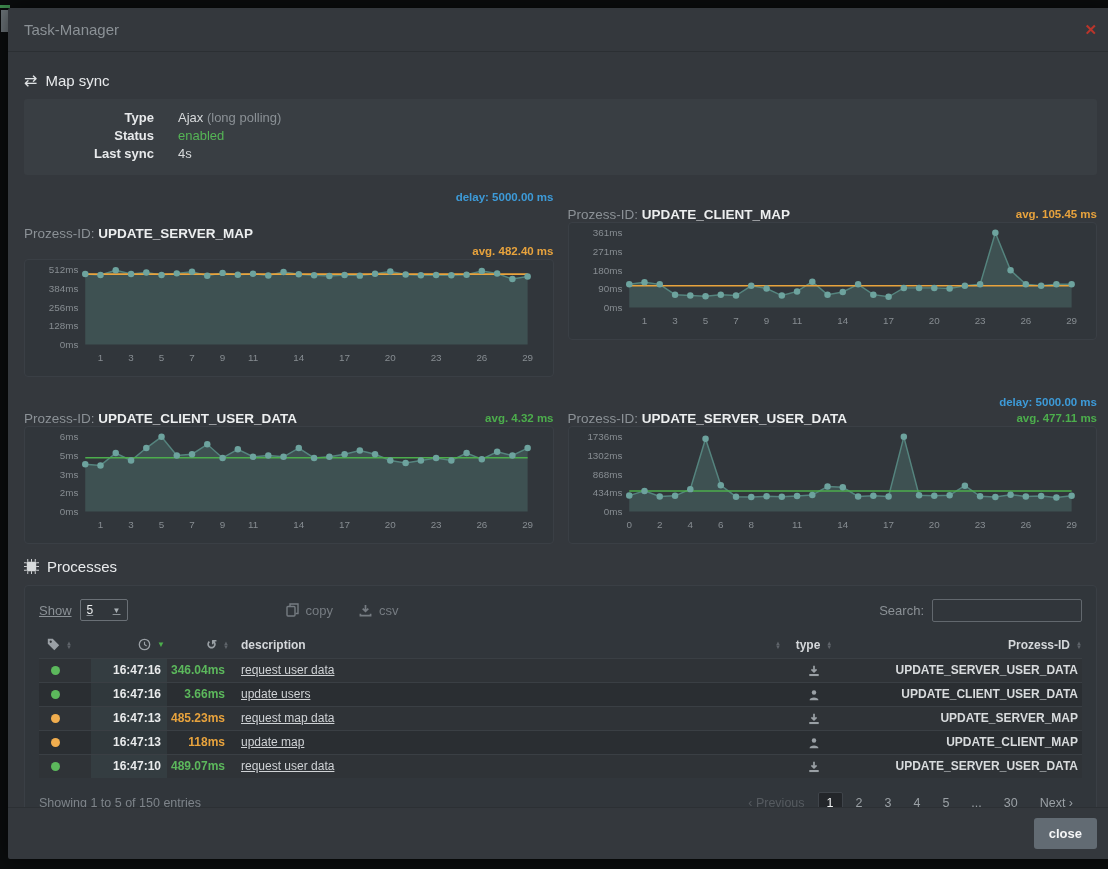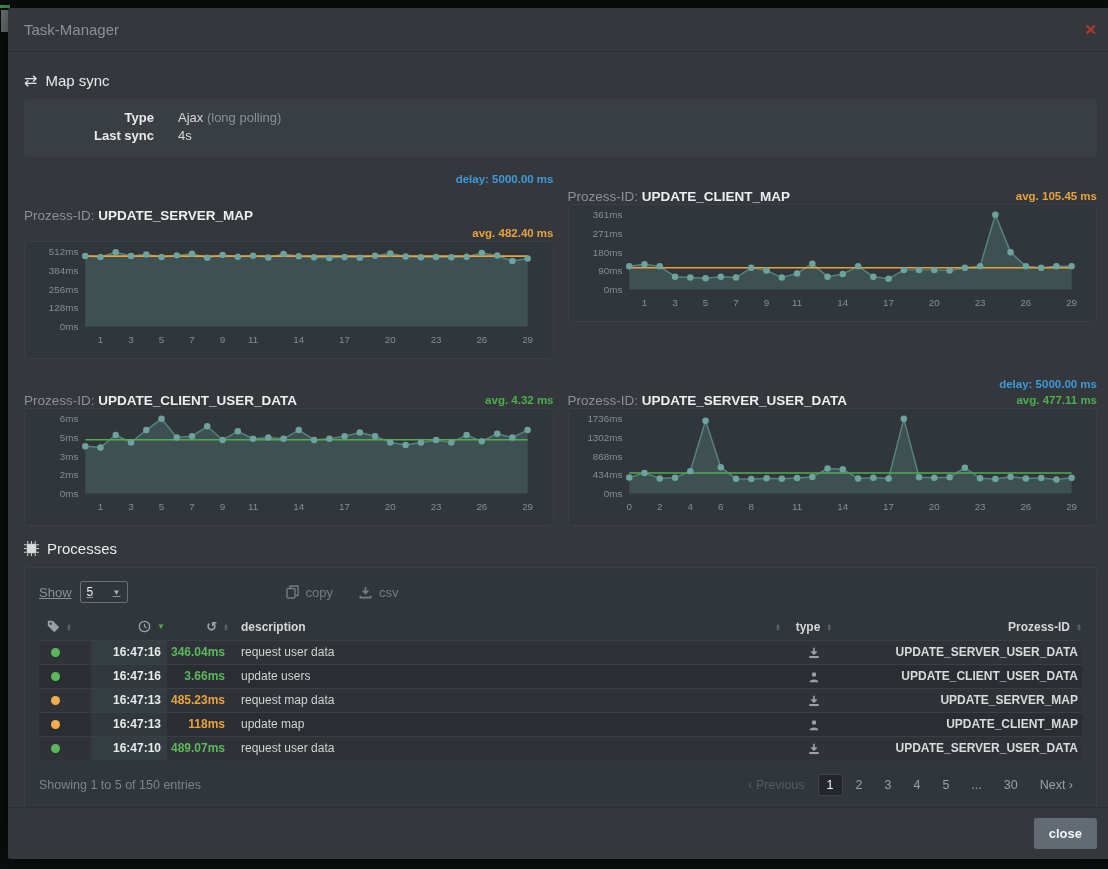--- a/index.html
+++ b/index.html
@@ -67,21 +67,21 @@
   .sort-active{ color:var(--avg-green); font-size:8px; }
   .hist-ico{ color:#9aa0a5; font-size:13px; font-weight:bold; }
   tbody tr{ height:24px; border-top:1px solid #3a3f44; }
   tbody tr:nth-child(odd){ background:#2f3337; }
   tbody tr:nth-child(even){ background:#2a2e32; }
   td{ vertical-align:middle; color:#cfd2d5; }
   td.t-time{ text-align:right; font-weight:bold; color:#e9ebec; background:rgba(110,165,165,0.09); padding-right:6px; }
   td.t-dur{ text-align:right; padding-right:6px; font-weight:bold; }
   td.t-dur.green{ color:var(--status-green); }
   td.t-dur.orange{ color:var(--avg-orange); }
-  td.t-desc{ padding-left:10px; }
+  td.t-desc{ padding-left:10px;text-decoration:underline; }
   td.t-type{ text-align:center; }
   td.t-pid{ text-align:right; font-weight:bold; color:#d8dbdd; padding-right:4px; }
   .dot{ width:9px; height:9px; border-radius:50%; margin-left:12px; }
   .dot.green{ background:var(--status-green); }
   .dot.orange{ background:var(--status-orange); }
   .table-footer{ display:flex; align-items:center; margin-top:12px; height:26px; }
   .tf-info{ color:#7e848a; font-size:12.5px; }
   .pagination{ margin-left:auto; display:flex; align-items:center; gap:4px; font-size:12.5px; }
   .page{ color:#9aa0a5; padding:4px 9px; cursor:pointer; border-radius:2px; }
   .page.prev{ color:#565b60; }
@@ -118,20 +118,24 @@
       <span class="ico">⇄</span>
       <span>Map sync</span>
     </div>
     <div class="info-panel">
       <div class="info-row">
         <span class="info-label">Type</span>
         <span class="info-value">
           <span>Ajax</span>
           <span class="info-note">(long polling)</span>
         </span>
+      </div>
+      <div class="info-row">
+        <span class="info-label">Status</span>
+        <span class="info-value v-green">enabled</span>
       </div>
       <div class="info-row">
         <span class="info-label">Last sync</span>
         <span class="info-value">4s</span>
       </div>
     </div>
 
     <div class="charts">
       <div>
         <div class="chart-head">
@@ -425,20 +429,24 @@
             </svg>
             <span>copy</span>
           </div>
           <div class="export-btn">
             <svg class="icon-svg" width="13" height="13" viewBox="0 0 14 14">
               <path d="M7 1 v6 M4 5 l3 3 3-3" fill="none" stroke="#767c82" stroke-width="1.8"></path>
               <path d="M1.5 10.5 v2 h11 v-2" fill="none" stroke="#767c82" stroke-width="1.8"></path>
             </svg>
             <span>csv</span>
           </div>
+        </div>
+        <div class="search-group">
+          <span>Search:</span>
+          <input class="search-input" type="text" style="">
         </div>
       </div>
 
       <table>
         <colgroup>
           <col class="c-status">
             <col class="c-time">
             <col class="c-dur">
             <col class="c-desc">
             <col class="c-type">

